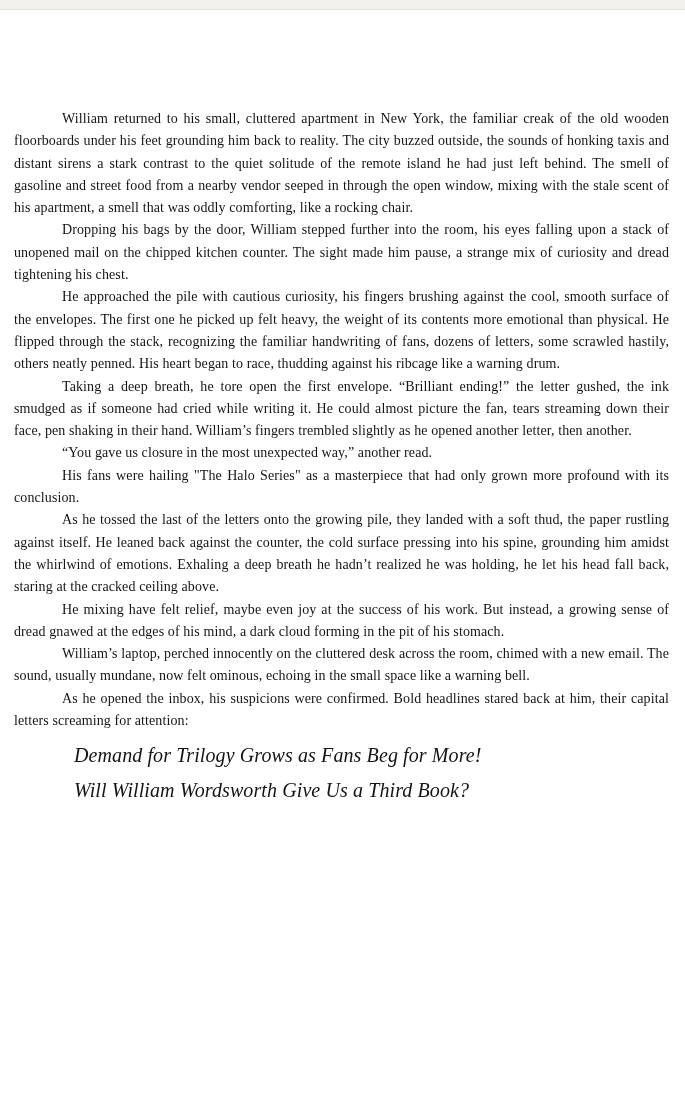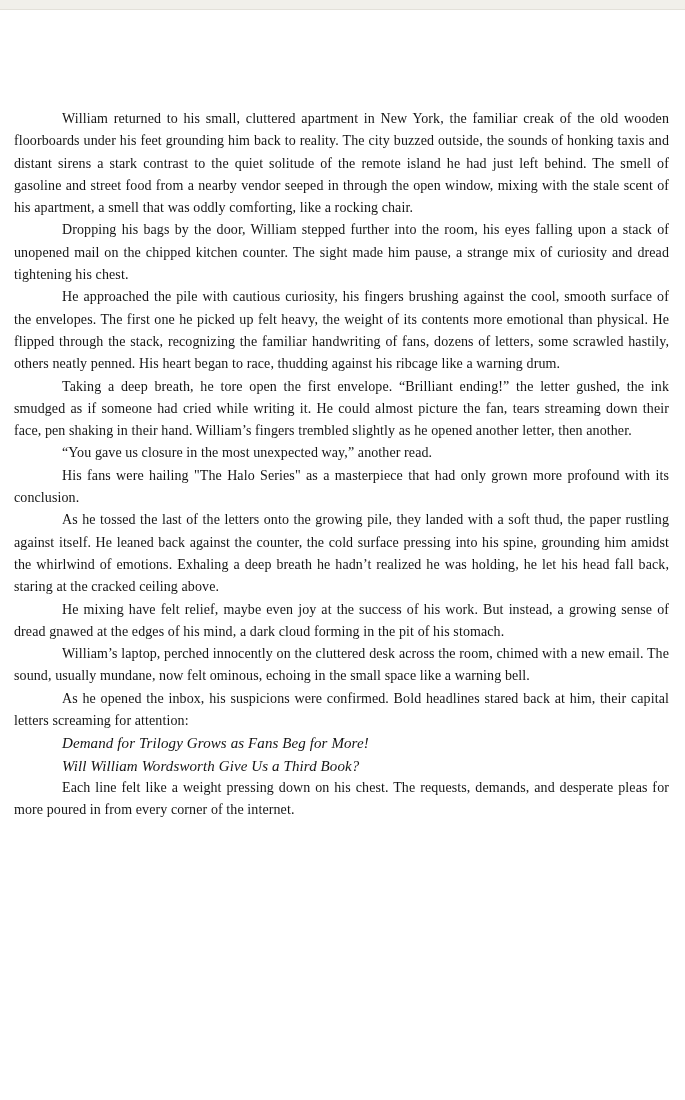--- a/index.html
+++ b/index.html
@@ -27,22 +27,22 @@
   }
   .para {
     margin: 0;
     font-size: 14px;
     line-height: 22.3px;
     text-align: justify;
     text-indent: 48px;
     letter-spacing: 0.1px;
   }
   .headline {
-    margin: 0;
-    font-size: 15px;
+    margin: 12px;
+    font-size: 20px;
     line-height: 22.3px;
     text-align: left;
     text-indent: 48px;
     font-style: italic;
     letter-spacing: 0.1px;
   }
 </style>
 </head>
 <body>
 
@@ -54,14 +54,13 @@
   <p class="para">He approached the pile with cautious curiosity, his fingers brushing against the cool, smooth surface of the envelopes. The first one he picked up felt heavy, the weight of its contents more emotional than physical. He flipped through the stack, recognizing the familiar handwriting of fans, dozens of letters, some scrawled hastily, others neatly penned. His heart began to race, thudding against his ribcage like a warning drum.</p>
   <p class="para">Taking a deep breath, he tore open the first envelope. “Brilliant ending!” the letter gushed, the ink smudged as if someone had cried while writing it. He could almost picture the fan, tears streaming down their face, pen shaking in their hand. William’s fingers trembled slightly as he opened another letter, then another.</p>
   <p class="para">“You gave us closure in the most unexpected way,” another read.</p>
   <p class="para">His fans were hailing "The Halo Series" as a masterpiece that had only grown more profound with its conclusion.</p>
   <p class="para">As he tossed the last of the letters onto the growing pile, they landed with a soft thud, the paper rustling against itself. He leaned back against the counter, the cold surface pressing into his spine, grounding him amidst the whirlwind of emotions. Exhaling a deep breath he hadn’t realized he was holding, he let his head fall back, staring at the cracked ceiling above.</p>
   <p class="para">He mixing have felt relief, maybe even joy at the success of his work. But instead, a growing sense of dread gnawed at the edges of his mind, a dark cloud forming in the pit of his stomach.</p>
   <p class="para">William’s laptop, perched innocently on the cluttered desk across the room, chimed with a new email. The sound, usually mundane, now felt ominous, echoing in the small space like a warning bell.</p>
   <p class="para">As he opened the inbox, his suspicions were confirmed. Bold headlines stared back at him, their capital letters screaming for attention:</p>
   <p class="headline">Demand for Trilogy Grows as Fans Beg for More!</p>
   <p class="headline">Will William Wordsworth Give Us a Third Book?</p>
-  <p class="para">Each line felt like a weight pressing down on his chest. The requests, demands, and desperate pleas for more poured in from every corner of the internet.</p>
 </div>
 
 </body></html>

